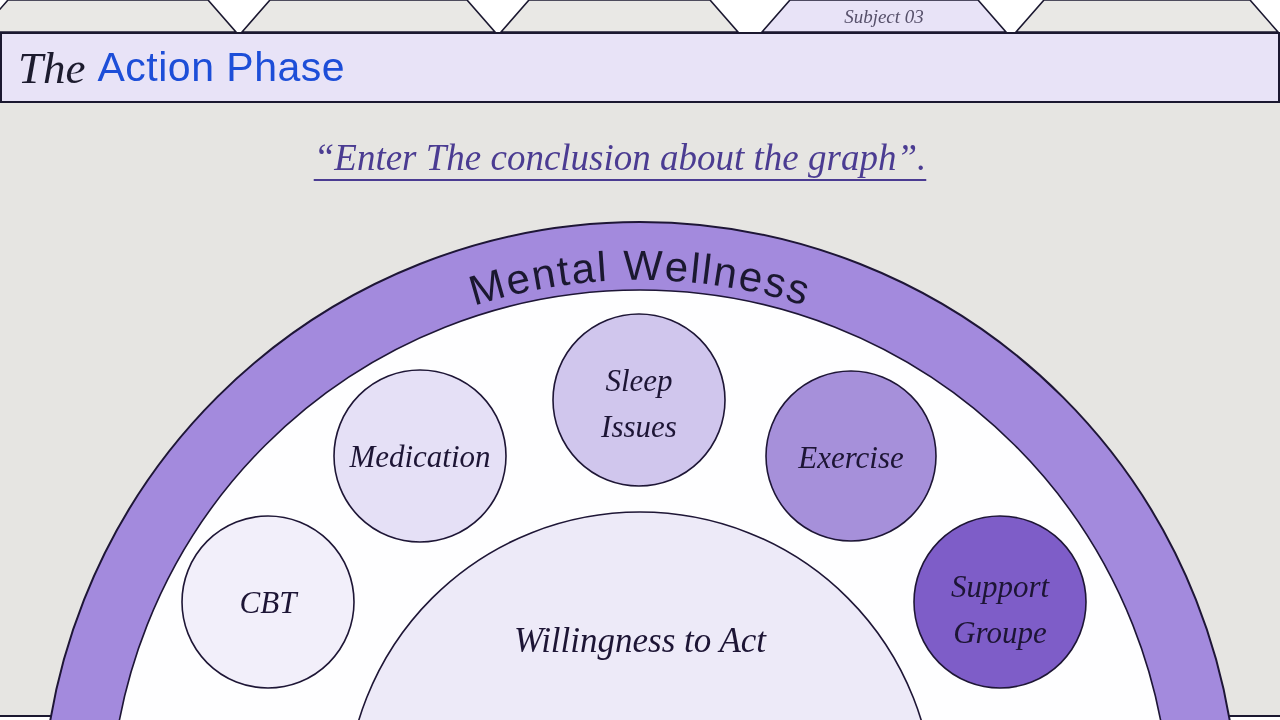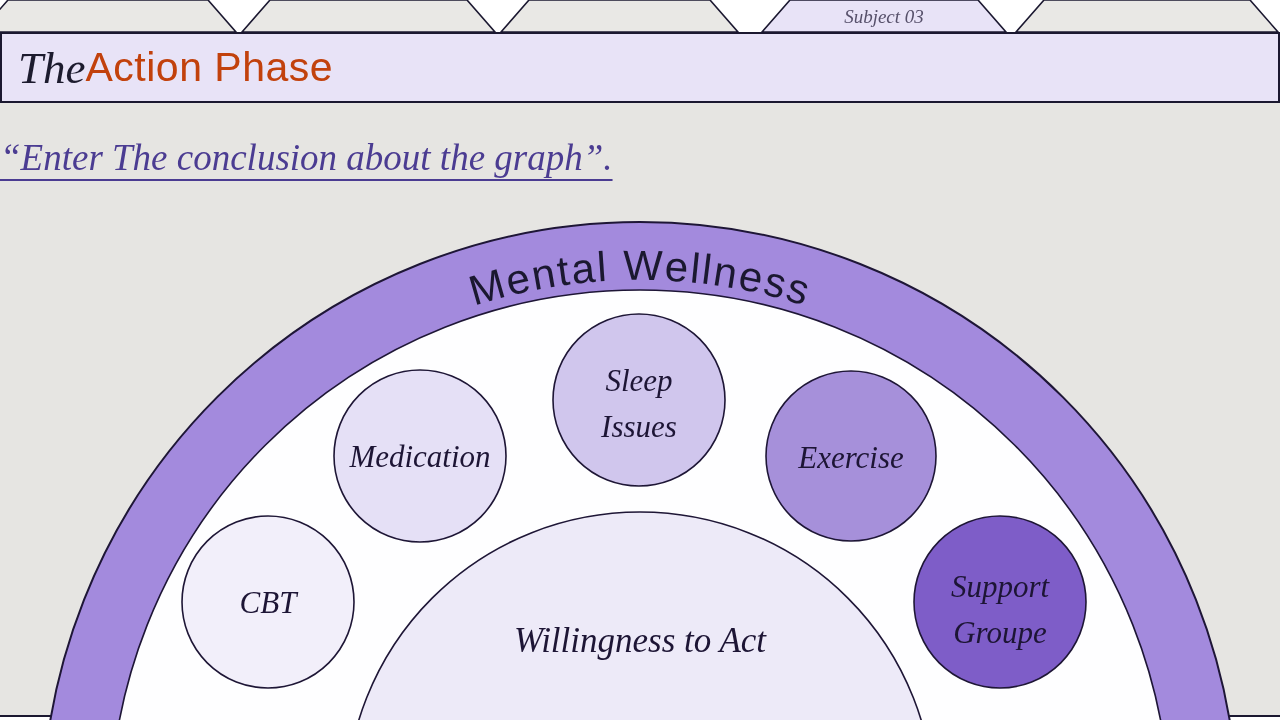--- a/index.html
+++ b/index.html
@@ -21,32 +21,33 @@
     border-right:2px solid #1b1830;
     display:flex;align-items:center;
     padding-left:16px;
   }
   .title-accent{
     font-family:"Liberation Serif","DejaVu Serif",serif;
     font-style:italic;font-size:45px;color:#1c1b2e;
   }
   .title-rest{
     font-family:"Liberation Sans","DejaVu Sans",sans-serif;
-    font-size:41px;color:#c2410c;letter-spacing:0.5px;
+    font-size:41px;color:#1d4ed8;margin-left:12px;letter-spacing:0.5px;
   }
 
   .content{
     position:absolute;top:103px;left:0;width:1280px;height:612px;
     box-sizing:content-box;
     background:#e6e5e2;
     border-bottom:2px solid #1b1830;
   }
 
   .subtitle{
     position:absolute;top:136px;left:0;width:1240px;
+    text-align:center;
     font-family:"Liberation Serif","DejaVu Serif",serif;
     font-style:italic;
     font-size:37px;
     color:#4b3c92;
     text-decoration:underline;
     text-decoration-thickness:2px;
     text-underline-offset:9px;
     z-index:3;
   }
 

